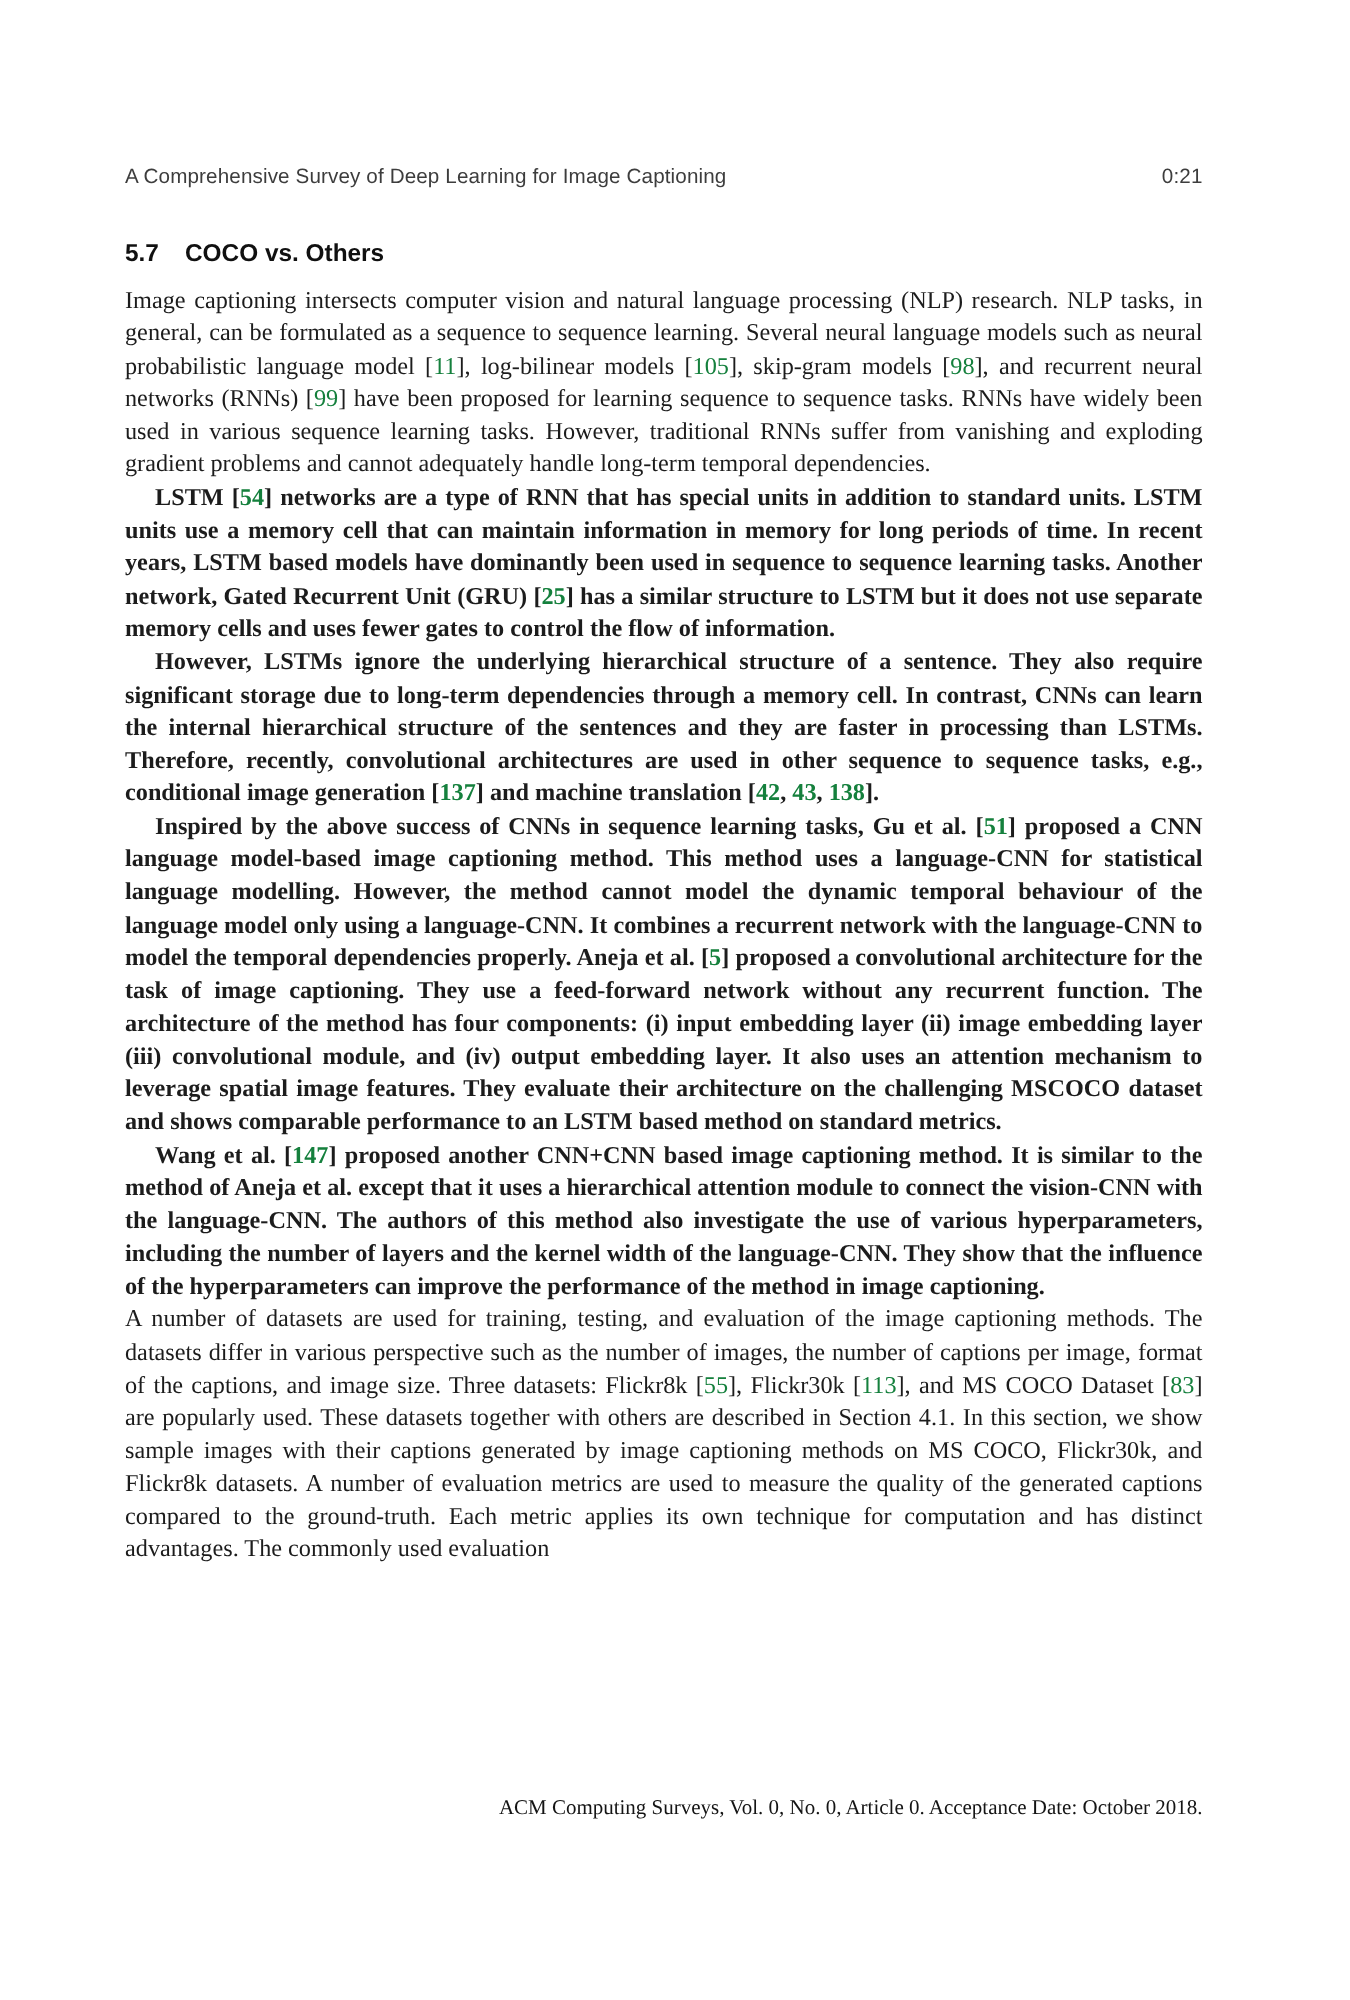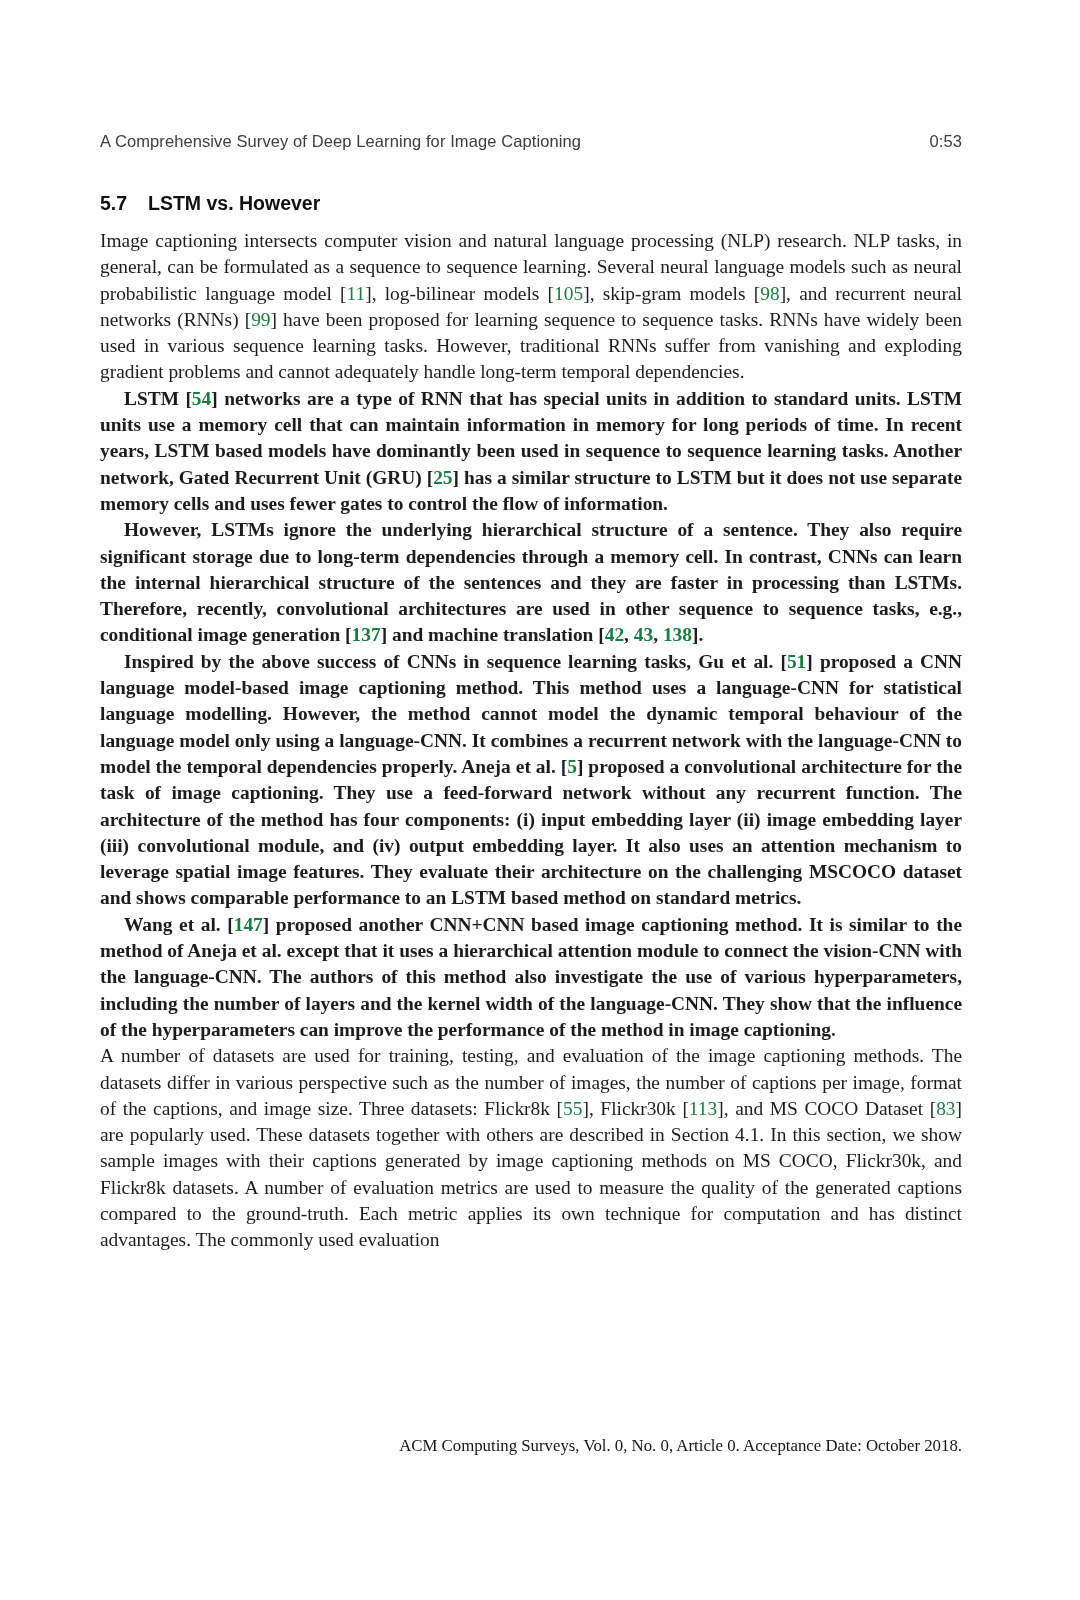--- a/index.html
+++ b/index.html
@@ -46,25 +46,25 @@
     color:#141414;
     white-space:nowrap;
   }
 </style>
 </head>
 <body>
 
 <div class="page">
   <div class="running-header">
     <span>A Comprehensive Survey of Deep Learning for Image Captioning</span>
-    <span>0:53</span>
+    <span>0:21</span>
   </div>
 
   <div class="page-body">
-      <div class="section-heading"><span class="sec-num">5.7</span><span>LSTM vs. However</span></div>
+      <div class="section-heading"><span class="sec-num">5.7</span><span>COCO vs. Others</span></div>
       <p class="para"><span>Image captioning intersects computer vision and natural language processing (NLP) research. NLP tasks, in general, can be formulated as a sequence to sequence learning. Several neural language models such as neural probabilistic language model [</span><span class="cite">11</span><span>], log-bilinear models [</span><span class="cite">105</span><span>], skip-gram models [</span><span class="cite">98</span><span>], and recurrent neural networks (RNNs) [</span><span class="cite">99</span><span>] have been proposed for learning sequence to sequence tasks. RNNs have widely been used in various sequence learning tasks. However, traditional RNNs suffer from vanishing and exploding gradient problems and cannot adequately handle long-term temporal dependencies.</span></p>
       <p class="para indent"><span>LSTM [</span><span class="cite">54</span><span>] networks are a type of RNN that has special units in addition to standard units. LSTM units use a memory cell that can maintain information in memory for long periods of time. In recent years, LSTM based models have dominantly been used in sequence to sequence learning tasks. Another network, Gated Recurrent Unit (GRU) [</span><span class="cite">25</span><span>] has a similar structure to LSTM but it does not use separate memory cells and uses fewer gates to control the flow of information.</span></p>
       <p class="para indent"><span>However, LSTMs ignore the underlying hierarchical structure of a sentence. They also require significant storage due to long-term dependencies through a memory cell. In contrast, CNNs can learn the internal hierarchical structure of the sentences and they are faster in processing than LSTMs. Therefore, recently, convolutional architectures are used in other sequence to sequence tasks, e.g., conditional image generation [</span><span class="cite">137</span><span>] and machine translation [</span><span class="cite">42</span><span>, </span><span class="cite">43</span><span>, </span><span class="cite">138</span><span>].</span></p>
       <p class="para indent"><span>Inspired by the above success of CNNs in sequence learning tasks, Gu et al. [</span><span class="cite">51</span><span>] proposed a CNN language model-based image captioning method. This method uses a language-CNN for statistical language modelling. However, the method cannot model the dynamic temporal behaviour of the language model only using a language-CNN. It combines a recurrent network with the language-CNN to model the temporal dependencies properly. Aneja et al. [</span><span class="cite">5</span><span>] proposed a convolutional architecture for the task of image captioning. They use a feed-forward network without any recurrent function. The architecture of the method has four components: (i) input embedding layer (ii) image embedding layer (iii) convolutional module, and (iv) output embedding layer. It also uses an attention mechanism to leverage spatial image features. They evaluate their architecture on the challenging MSCOCO dataset and shows comparable performance to an LSTM based method on standard metrics.</span></p>
       <p class="para indent"><span>Wang et al. [</span><span class="cite">147</span><span>] proposed another CNN+CNN based image captioning method. It is similar to the method of Aneja et al. except that it uses a hierarchical attention module to connect the vision-CNN with the language-CNN. The authors of this method also investigate the use of various hyperparameters, including the number of layers and the kernel width of the language-CNN. They show that the influence of the hyperparameters can improve the performance of the method in image captioning.</span></p>
       <p class="para"><span>A number of datasets are used for training, testing, and evaluation of the image captioning methods. The datasets differ in various perspective such as the number of images, the number of captions per image, format of the captions, and image size. Three datasets: Flickr8k [</span><span class="cite">55</span><span>], Flickr30k [</span><span class="cite">113</span><span>], and MS COCO Dataset [</span><span class="cite">83</span><span>] are popularly used. These datasets together with others are described in Section 4.1. In this section, we show sample images with their captions generated by image captioning methods on MS COCO, Flickr30k, and Flickr8k datasets. A number of evaluation metrics are used to measure the quality of the generated captions compared to the ground-truth. Each metric applies its own technique for computation and has distinct advantages. The commonly used evaluation</span></p>
     </div>
 
   <div class="page-footer">ACM Computing Surveys, Vol. 0, No. 0, Article 0. Acceptance Date: October 2018.</div>
 </div>

